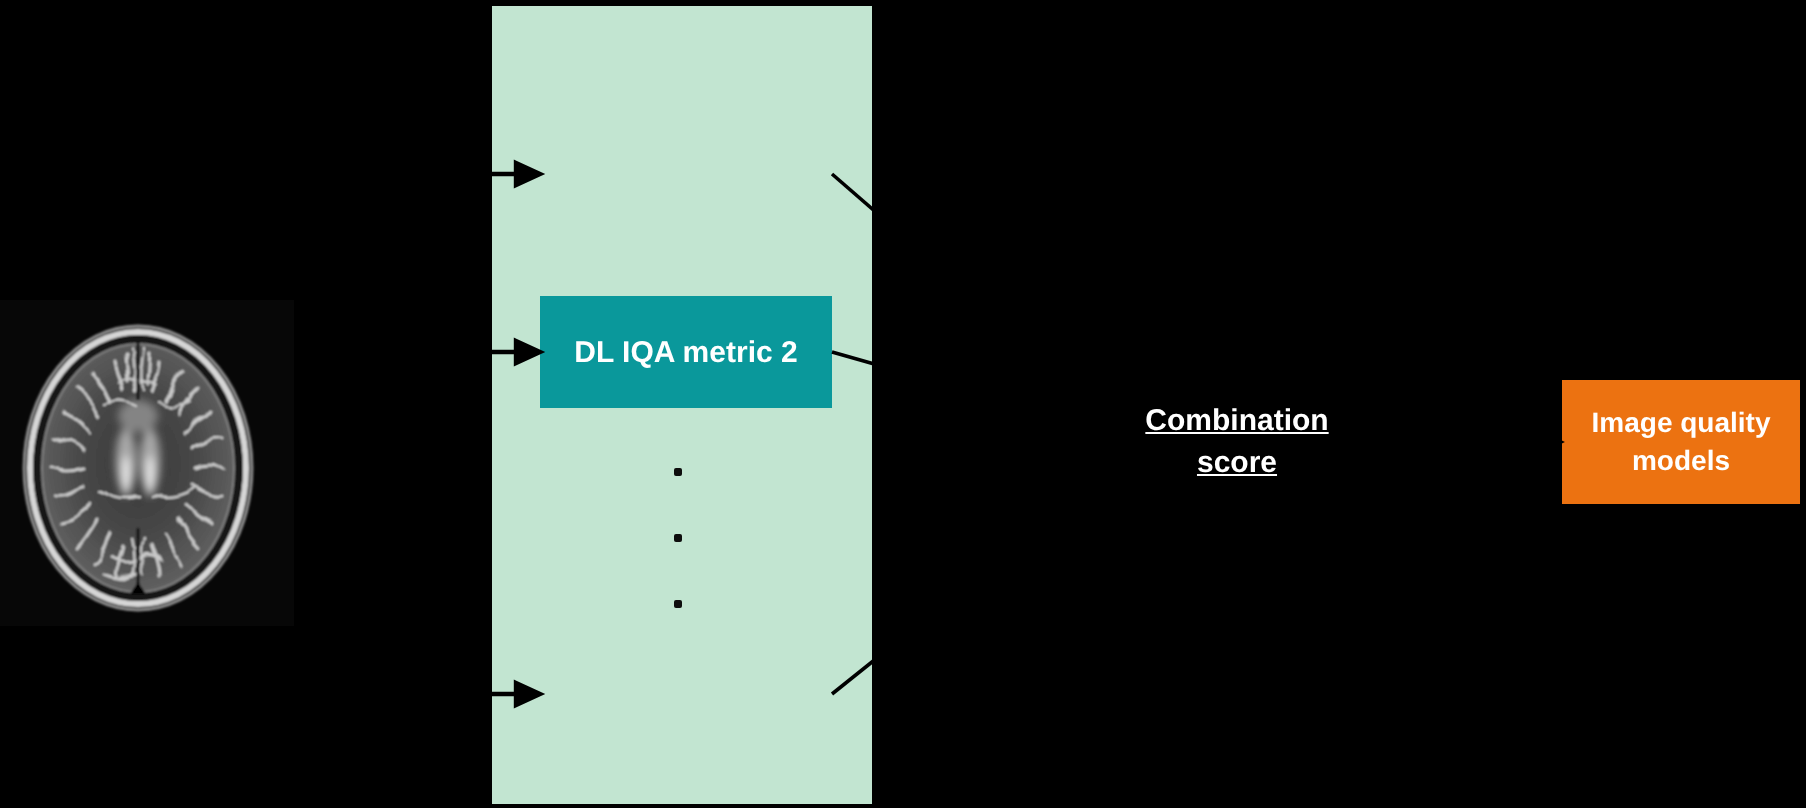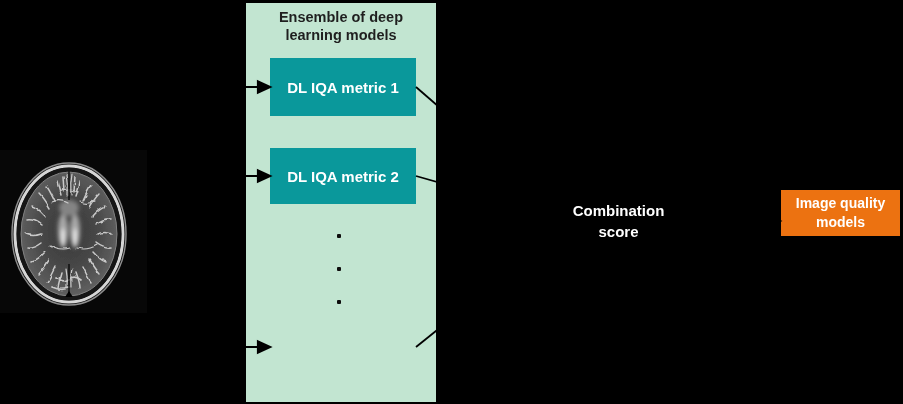--- a/index.html
+++ b/index.html
@@ -35,24 +35,25 @@
   .dots{
     position:absolute;left:337px;top:234px;
     display:flex;flex-direction:column;gap:29px;
   }
   .dots span{width:4px;height:4px;background:#0d0d0d;border-radius:1px;}
 
   .combo{
     position:absolute;left:540px;top:200px;width:157px;
     text-align:center;font-weight:bold;font-size:15px;line-height:21px;
     color:var(--combo-text,#fff);
+    text-decoration:underline;
   }
 
   .output-box{
-    position:absolute;left:781px;top:190px;width:119px;height:46px;
+    position:absolute;left:781px;top:190px;width:119px;height:62px;
     background:var(--output-bg,#ec7211);
     color:var(--output-text,#fff);
     font-weight:bold;font-size:14px;line-height:19px;
     display:flex;align-items:center;justify-content:center;text-align:center;
   }
 
   .connectors{position:absolute;left:0;top:0;pointer-events:none;}
 </style>
 </head>
 <body style="background: rgb(0, 0, 0);">
@@ -134,26 +135,21 @@
         </g>
 
         <path d="M69,21 L69,50" stroke="#0b0b0b" stroke-width="1.4" fill="none"></path>
         <path d="M69,114 L69,147" stroke="#0b0b0b" stroke-width="1.4" fill="none"></path>
         <path d="M65,147 l4,-6 l4,6 z" fill="#020202"></path>
       </g>
     </svg>
   </div>
 
   <div class="panel"></div>
-  <div class="panel-title">
-    <span>Ensemble of deep</span><br>
-    <span>learning models</span>
-  </div>
 
-  <div class="metric-box" id="box1">DL IQA metric 1</div>
   <div class="metric-box" id="box2">DL IQA metric 2</div>
 
   <div class="dots">
     <span></span>
     <span></span>
     <span></span>
   </div>
 
   <div class="combo">
     <span>Combination</span><br>

